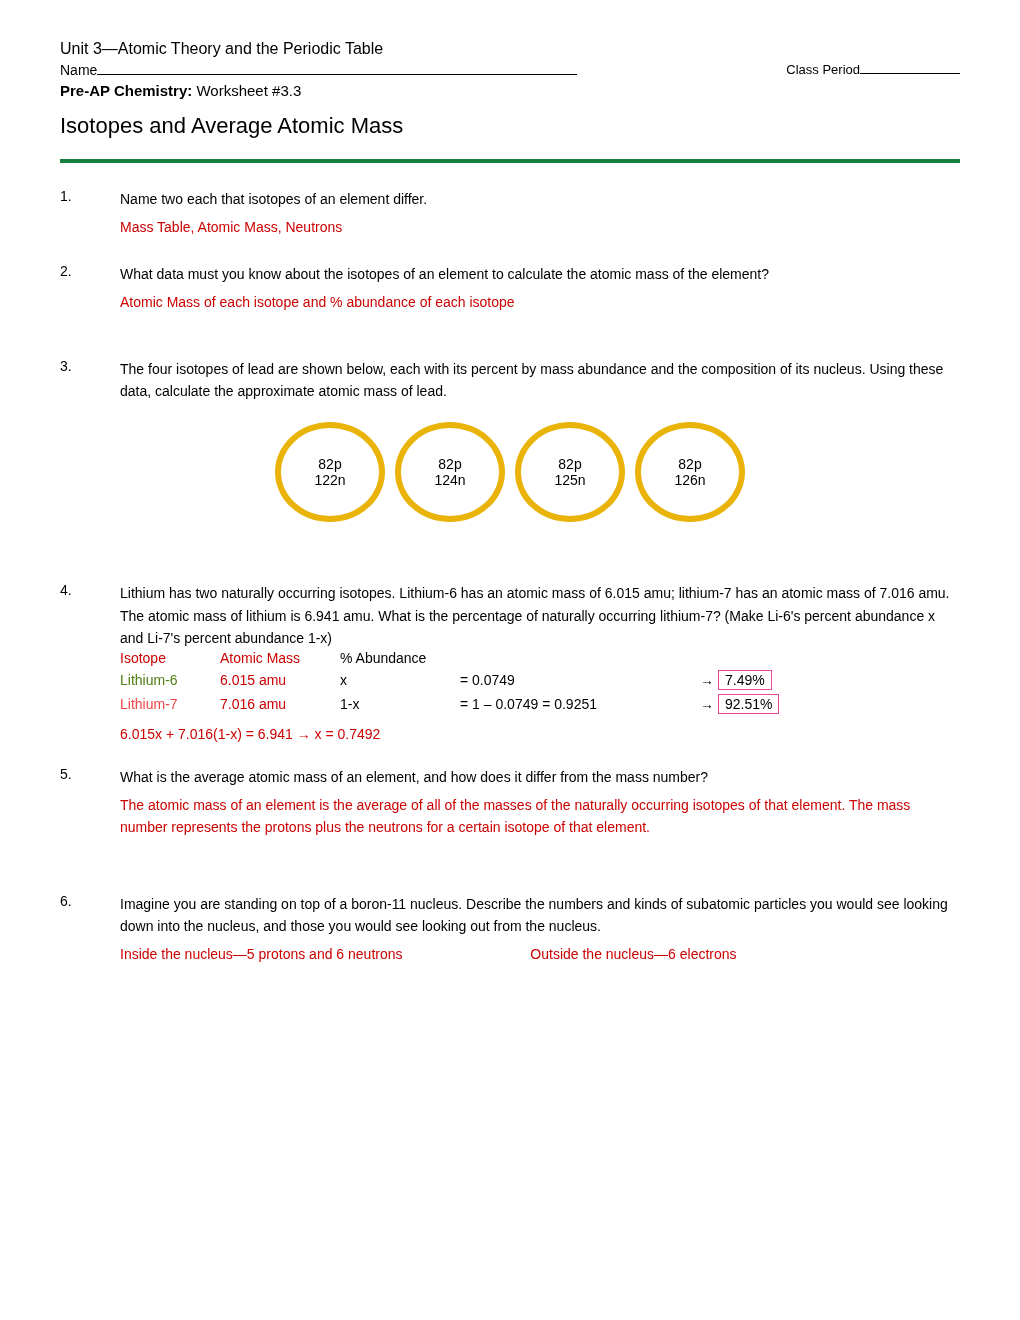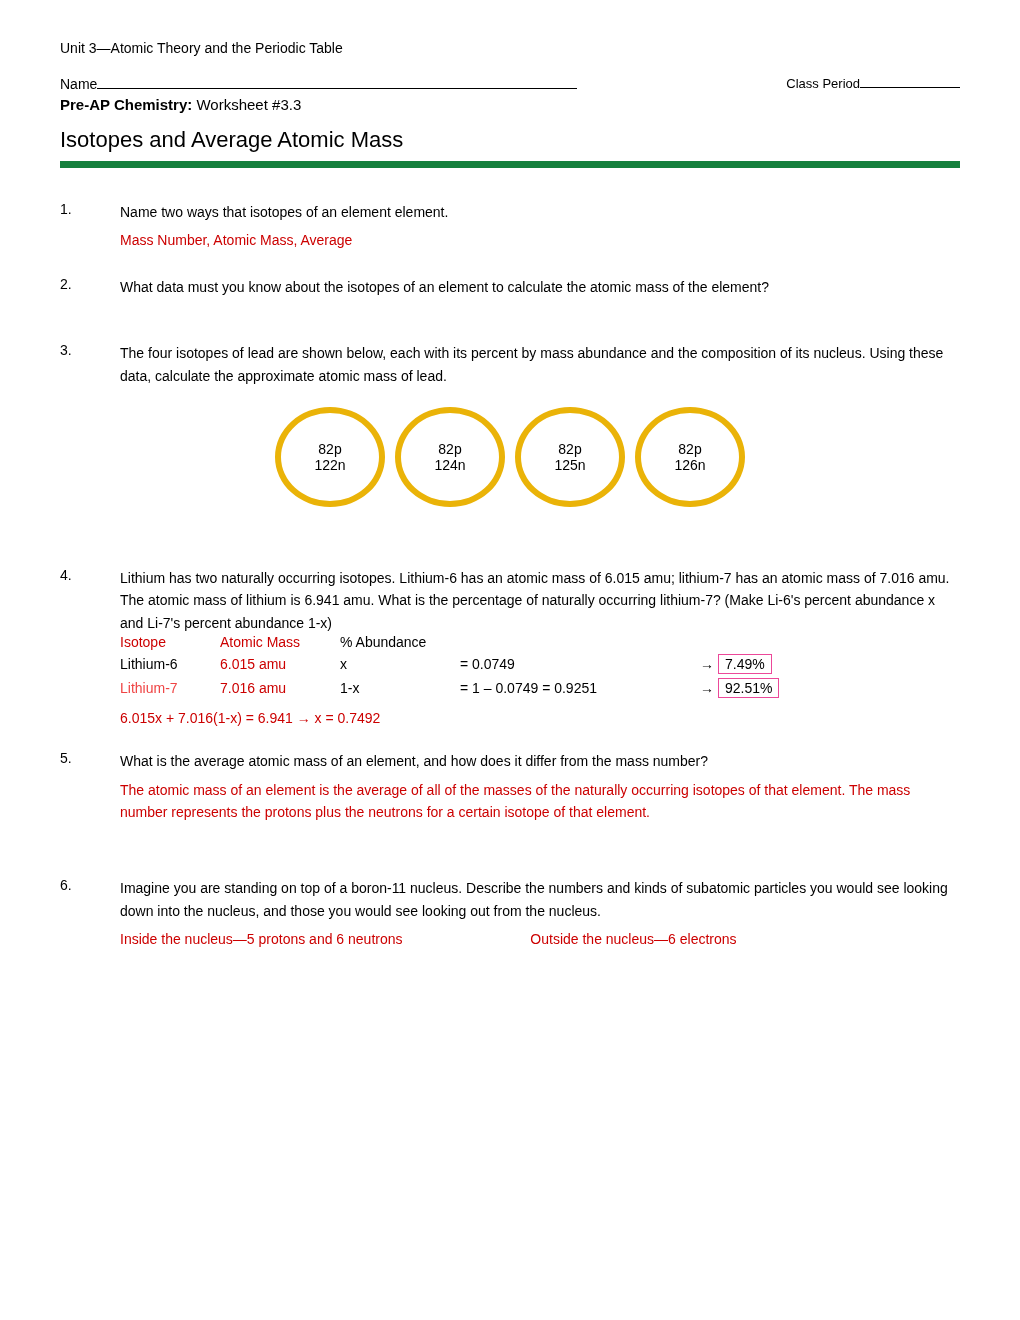--- a/index.html
+++ b/index.html
@@ -6,22 +6,22 @@
     body {
       font-family: Arial, sans-serif;
       font-size: 14px;
       background: white;
       color: #000;
       width: 1020px;
       min-height: 1320px;
       padding: 40px 60px;
     }
     .unit-title {
-      font-size: 14px;
-      margin-bottom: 20px;
+      font-size: 16px;
+      margin-bottom: 4px;
     }
     .name-row {
       display: flex;
       justify-content: space-between;
       margin-bottom: 4px;
     }
     .name-line {
       border-bottom: 1px solid #000;
       width: 480px;
       display: inline-block;
@@ -35,23 +35,23 @@
       display: inline-block;
     }
     .worksheet-label {
       font-size: 15px;
       margin-bottom: 14px;
     }
     .worksheet-label strong { font-weight: bold; }
     .page-title {
       font-size: 22px;
       font-weight: normal;
-      margin-bottom: 33px;
-      border-bottom: 7px solid #15803d;
-      padding-bottom: 8px;
+      margin-bottom: 25px;
+      border-bottom: 4px solid #15803d;
+      padding-bottom: 20px;
     }
     .q-text {
       flex: 1;
       font-size: 14px;
       line-height: 1.6;
     }
     .nuclei-row {
       display: flex;
       gap: 10px;
       justify-content: center;
@@ -147,31 +147,32 @@
   <strong>Pre-AP Chemistry:</strong>
   <span>Worksheet #3.3</span>
 </div>
 
 <div class="page-title">Isotopes and Average Atomic Mass</div>
 
 <div class="question-block">
   <div class="q-wrapper">
     <div class="q-number">1.</div>
     <div class="q-body">
-      <div class="q-text">Name two ways that isotopes of an element element.</div>
-      <div class="answer-block">Mass Number, Atomic Mass, Average</div>
+      <div class="q-text">Name two each that isotopes of an element differ.</div>
+      <div class="answer-block">Mass Table, Atomic Mass, Neutrons</div>
     </div>
   </div>
 </div>
 
 <div class="question-block">
   <div class="q-wrapper">
     <div class="q-number">2.</div>
     <div class="q-body">
       <div class="q-text">What data must you know about the isotopes of an element to calculate the atomic mass of the element?</div>
+      <div class="answer-block">Atomic Mass of each isotope and % abundance of each isotope</div>
     </div>
   </div>
 </div>
 
 <div class="spacer"></div>
 
 <div class="question-block">
   <div class="q-wrapper">
     <div class="q-number">3.</div>
     <div class="q-body">
@@ -210,21 +211,21 @@
 
         <div class="row header-row">
           <div class="col-isotope col-header" style="color:#cc0000;">Isotope</div>
           <div class="col-mass col-header" style="color:#cc0000;">Atomic Mass</div>
           <div class="col-abundance col-header" style="color:#000;">% Abundance</div>
           <div class="col-calc"></div>
           <div class="col-result"></div>
         </div>
 
         <div class="row">
-          <div class="col-isotope" style="color:#000000;">Lithium-6</div>
+          <div class="col-isotope" style="color:#4d7c0f;">Lithium-6</div>
           <div class="col-mass" style="color:#cc0000;">6.015 amu</div>
           <div class="col-abundance">x</div>
           <div class="col-calc">= 0.0749</div>
           <div class="col-result">
             <span class="arrow">→</span>
             <span class="result-box">7.49%</span>
           </div>
         </div>
 
         <div class="row">

